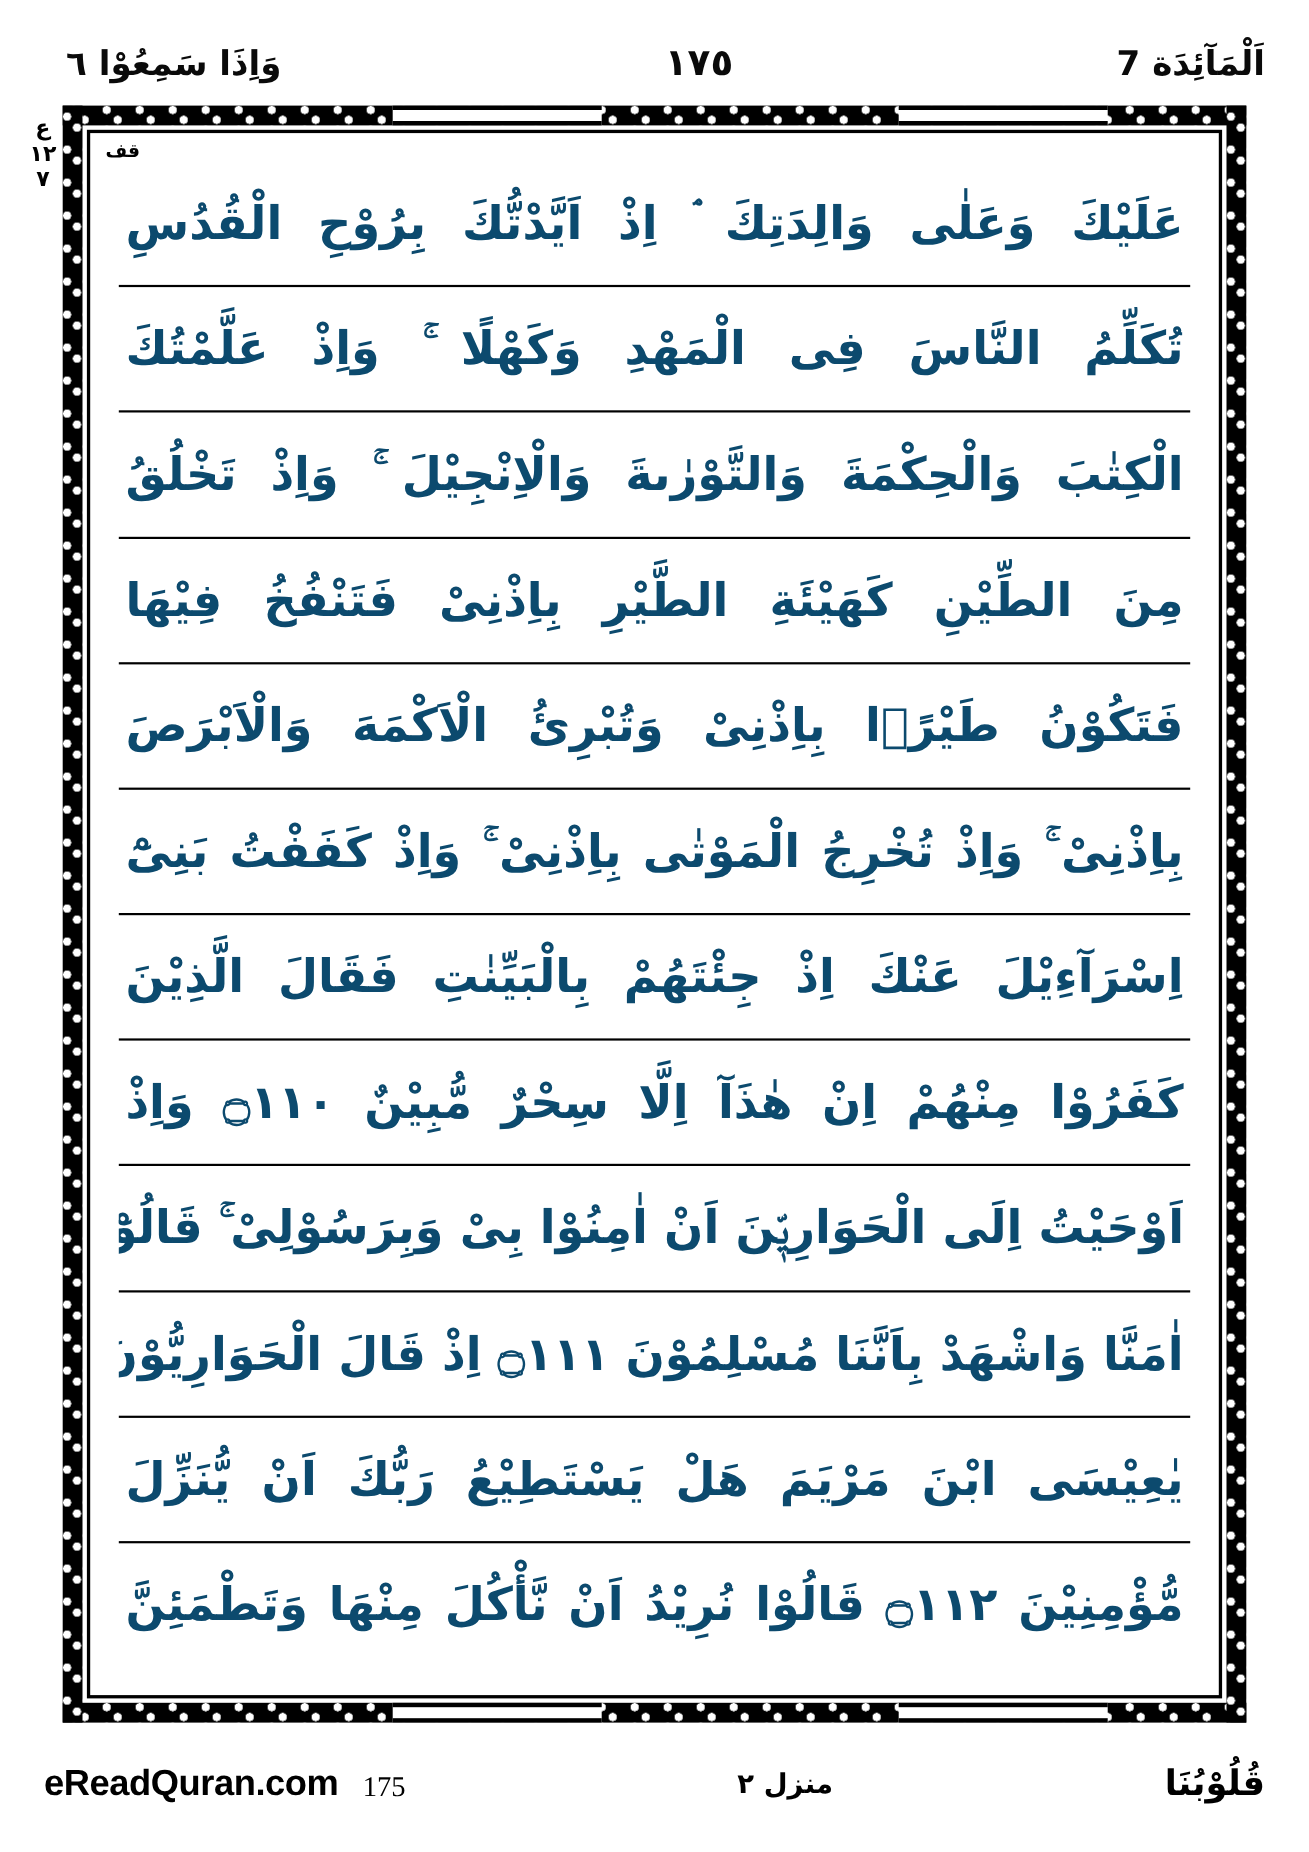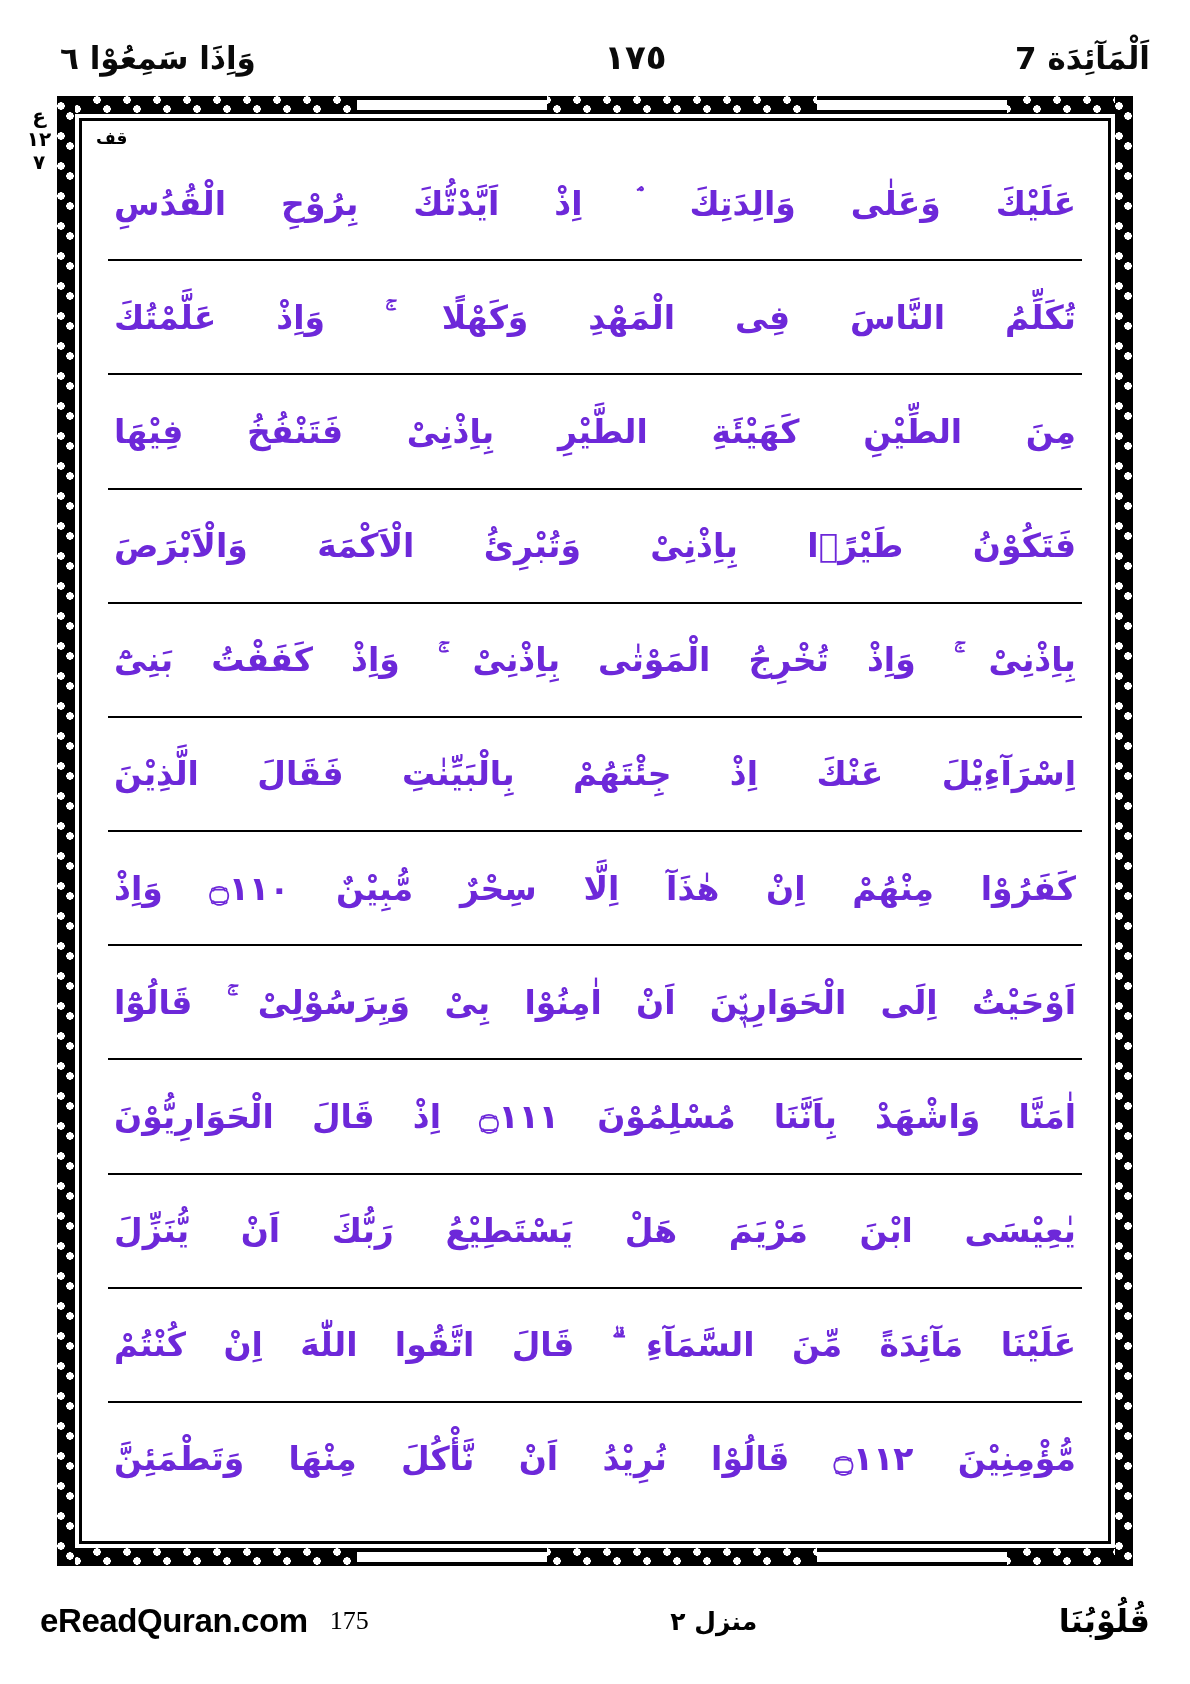--- a/index.html
+++ b/index.html
@@ -122,24 +122,24 @@
     justify-content: center;
     direction: rtl;
     box-sizing: border-box;
     overflow: hidden;
     padding: 0 6px;
   }
   .aya-line:last-child { border-bottom: none; }
 
   .aya-text {
     font-family: "DejaVu Sans", sans-serif;
-    font-size: 33px;
+    font-size: 42px;
     font-weight: 700;
     line-height: 1.0;
-    color: #6d28d9;
+    color: #0c4a6e;
     white-space: nowrap;
     direction: rtl;
     unicode-bidi: isolate;
     width: 100%;
     text-align: justify;
     text-align-last: justify;
     transform: scaleX(1.0);
   }
 
   
@@ -190,21 +190,21 @@
     direction: rtl;
   }
   .ftr-manzil {
     font-size: 25px;
     font-weight: 700;
     white-space: nowrap;
     font-family: "DejaVu Sans", sans-serif;
   }
   .ftr-right {
     display: flex;
-    align-items: center;
+    align-items: flex-end;
     gap: 22px;
     direction: ltr;
   }
   .ftr-site {
     font-size: 33px;
     font-weight: 700;
     letter-spacing: -0.4px;
     font-family: "Liberation Sans", sans-serif;
     color: #000;
   }
@@ -241,20 +241,23 @@
 
       <div class="lines">
 
         <div class="aya-line">
           <div class="aya-text">عَلَيْكَ وَعَلٰى وَالِدَتِكَ ۘ اِذْ اَيَّدْتُّكَ بِرُوْحِ الْقُدُسِ</div>
         </div>
         <div class="aya-line">
           <div class="aya-text">تُكَلِّمُ النَّاسَ فِى الْمَهْدِ وَكَهْلًا ۚ وَاِذْ عَلَّمْتُكَ</div>
         </div>
         <div class="aya-line">
+          <div class="aya-text">الْكِتٰبَ وَالْحِكْمَةَ وَالتَّوْرٰىةَ وَالْاِنْجِيْلَ ۚ وَاِذْ تَخْلُقُ</div>
+        </div>
+        <div class="aya-line">
           <div class="aya-text">مِنَ الطِّيْنِ كَهَيْئَةِ الطَّيْرِ بِاِذْنِىْ فَتَنْفُخُ فِيْهَا</div>
         </div>
         <div class="aya-line">
           <div class="aya-text">فَتَكُوْنُ طَيْرًۢا بِاِذْنِىْ وَتُبْرِئُ الْاَكْمَهَ وَالْاَبْرَصَ</div>
         </div>
         <div class="aya-line">
           <div class="aya-text">بِاِذْنِىْ ۚ وَاِذْ تُخْرِجُ الْمَوْتٰى بِاِذْنِىْ ۚ وَاِذْ كَفَفْتُ بَنِىْٓ</div>
         </div>
         <div class="aya-line">
           <div class="aya-text">اِسْرَآءِيْلَ عَنْكَ اِذْ جِئْتَهُمْ بِالْبَيِّنٰتِ فَقَالَ الَّذِيْنَ</div>
@@ -263,23 +266,20 @@
           <div class="aya-text">كَفَرُوْا مِنْهُمْ اِنْ هٰذَآ اِلَّا سِحْرٌ مُّبِيْنٌ ۝١١٠ وَاِذْ</div>
         </div>
         <div class="aya-line">
           <div class="aya-text">اَوْحَيْتُ اِلَى الْحَوَارِيّٖنَ اَنْ اٰمِنُوْا بِىْ وَبِرَسُوْلِىْ ۚ قَالُوْٓا</div>
         </div>
         <div class="aya-line">
           <div class="aya-text">اٰمَنَّا وَاشْهَدْ بِاَنَّنَا مُسْلِمُوْنَ ۝١١١ اِذْ قَالَ الْحَوَارِيُّوْنَ</div>
         </div>
         <div class="aya-line">
           <div class="aya-text">يٰعِيْسَى ابْنَ مَرْيَمَ هَلْ يَسْتَطِيْعُ رَبُّكَ اَنْ يُّنَزِّلَ</div>
-        </div>
-        <div class="aya-line">
-          <div class="aya-text">عَلَيْنَا مَآئِدَةً مِّنَ السَّمَآءِ ۗ قَالَ اتَّقُوا اللّٰهَ اِنْ كُنْتُمْ</div>
         </div>
         <div class="aya-line">
           <div class="aya-text">مُّؤْمِنِيْنَ ۝١١٢ قَالُوْا نُرِيْدُ اَنْ نَّأْكُلَ مِنْهَا وَتَطْمَئِنَّ</div>
         </div>
 
       </div>
     </div>
   </div>
 
   <div class="margin-mark mark-ruku" style="white-space: pre-line;">ع

